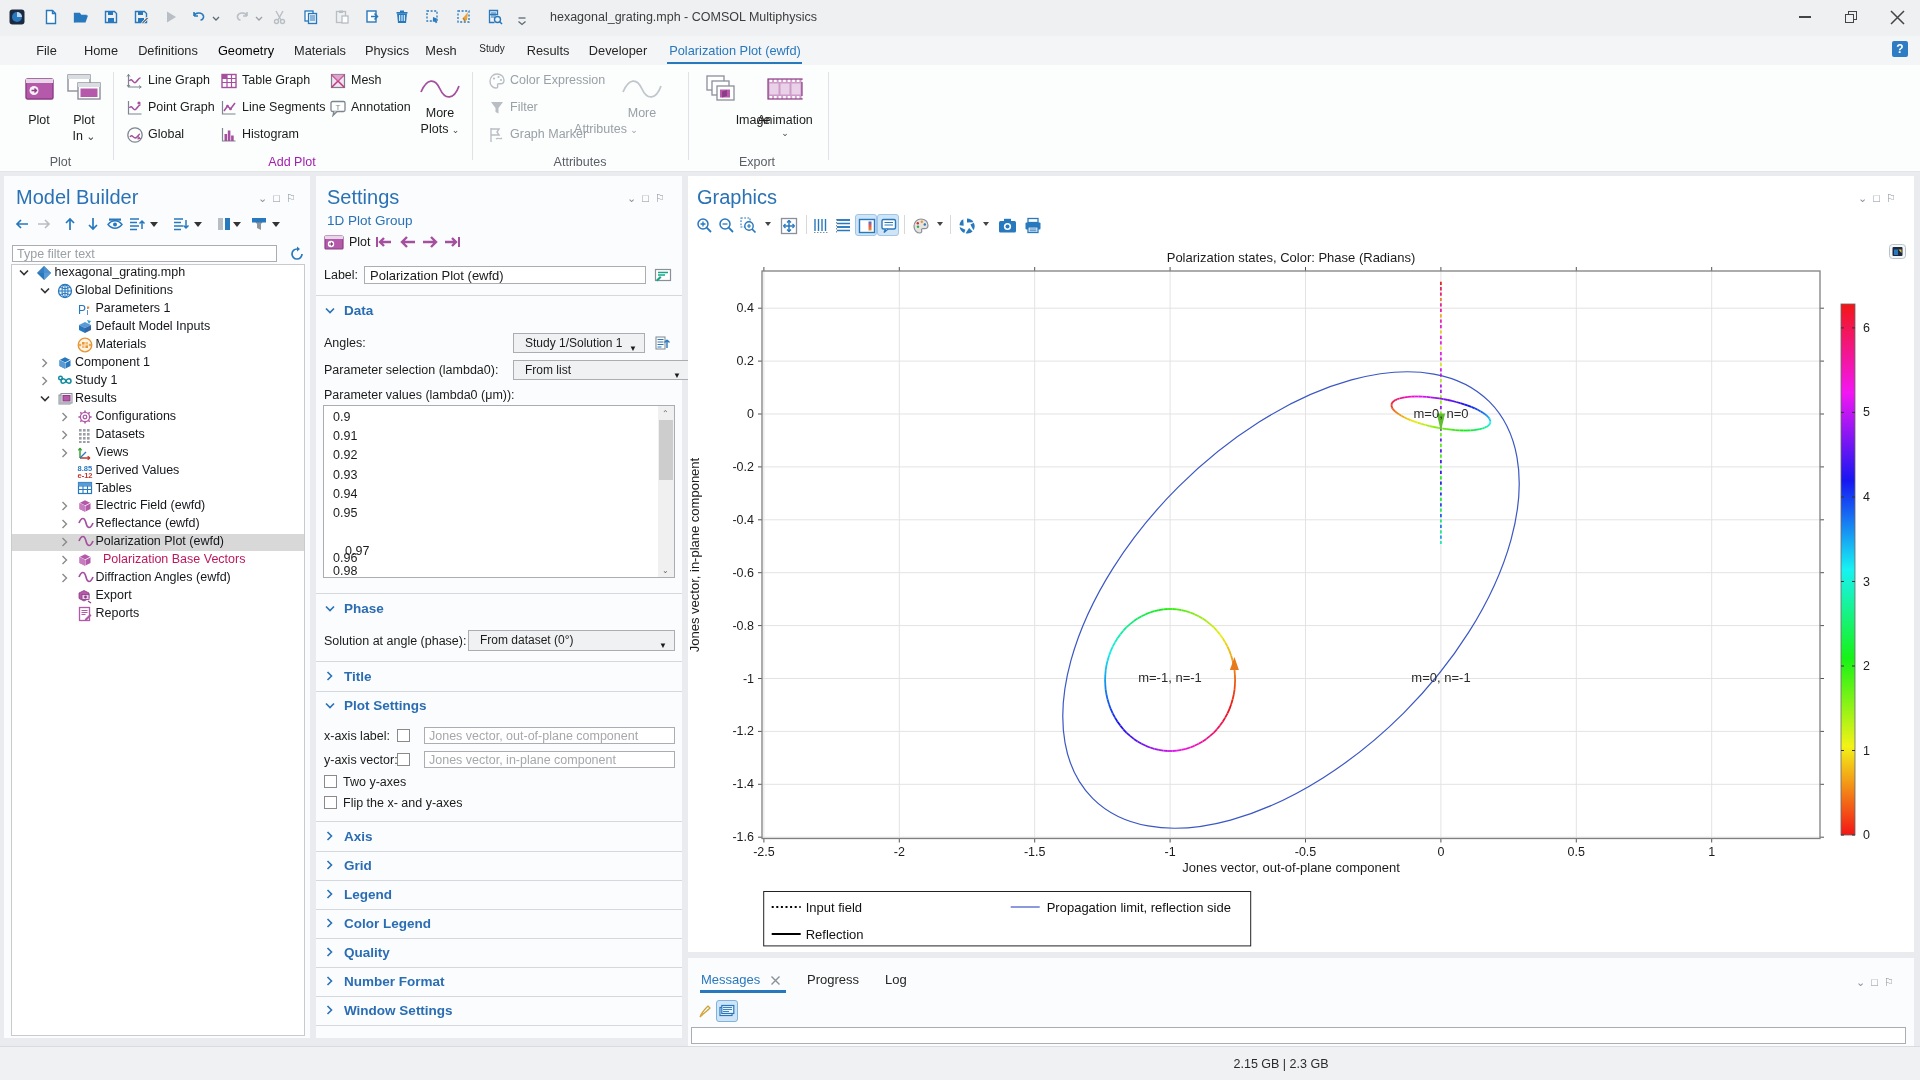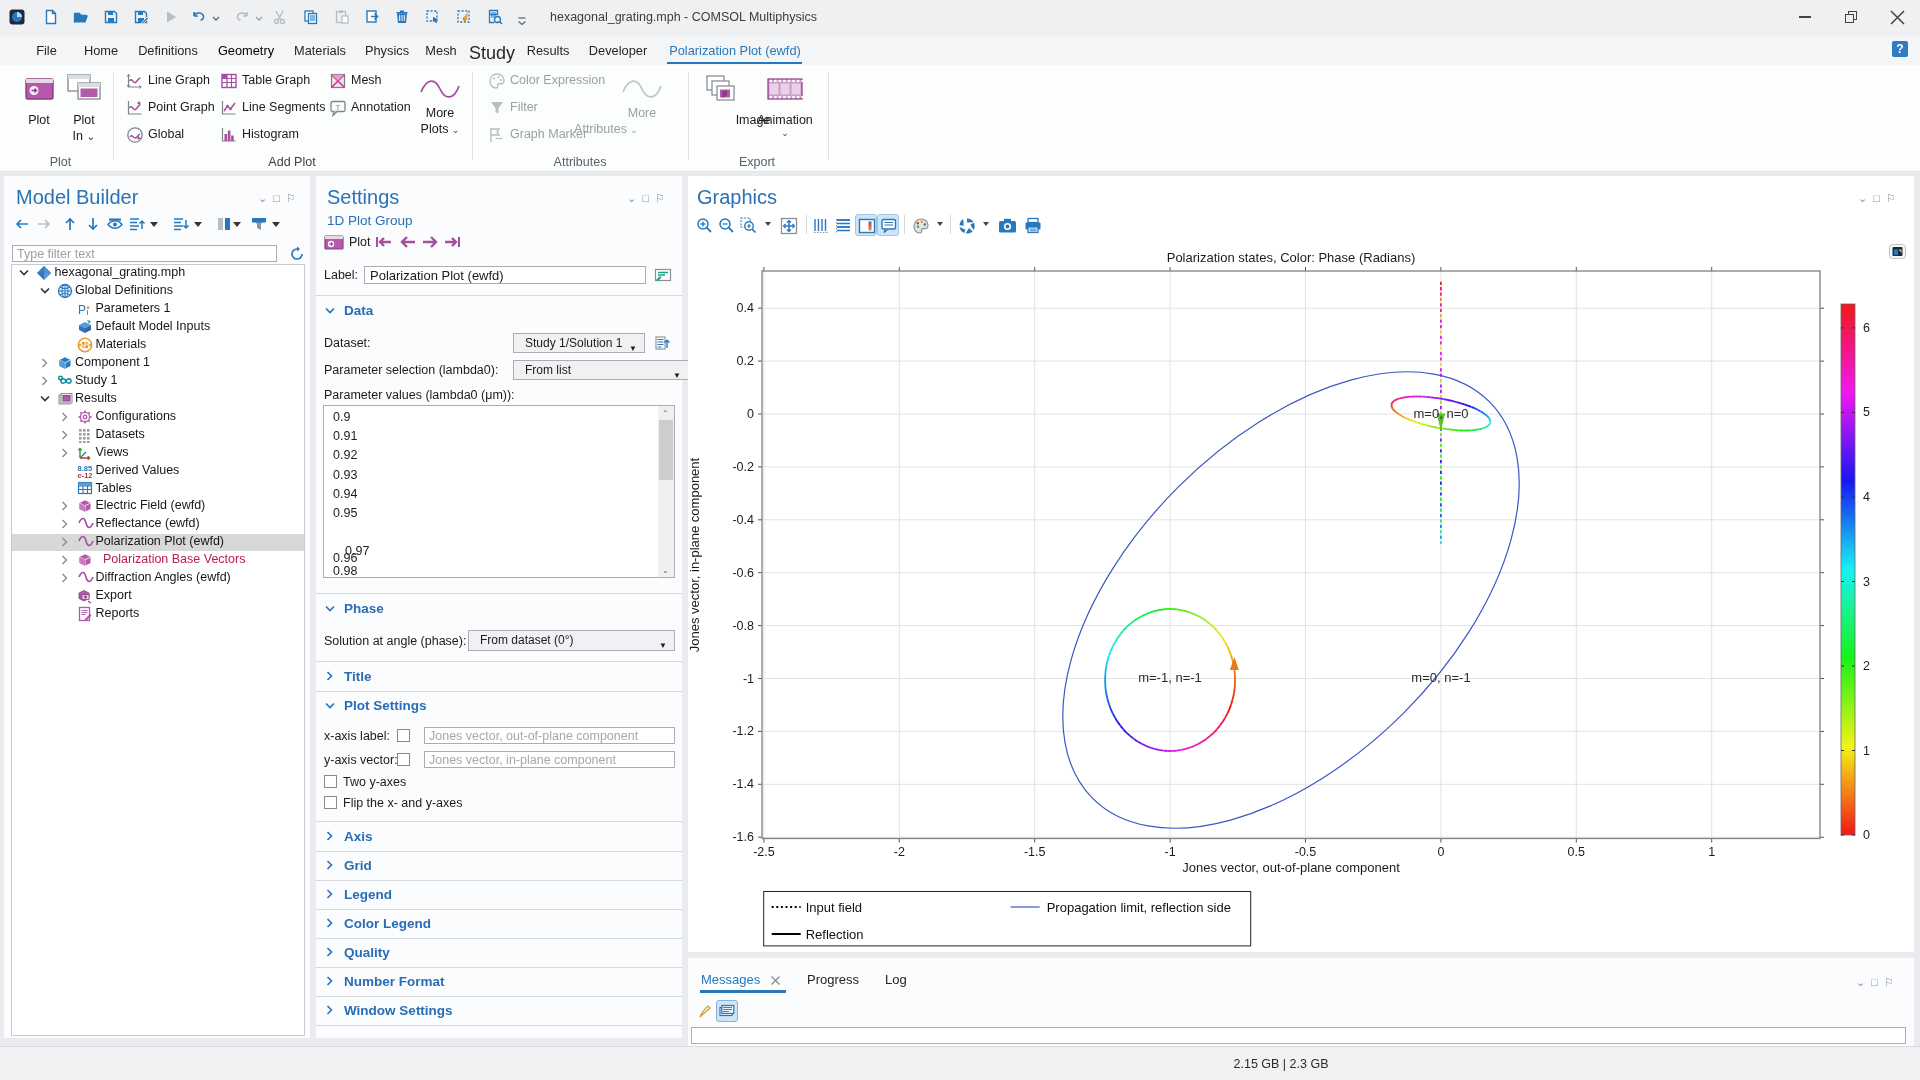--- a/index.html
+++ b/index.html
@@ -94,21 +94,21 @@
     <path d="M1 1l13 13M14 1L1 14" stroke="#444" stroke-width="1.5"></path>
   </svg>
 <div class="abs" style="left:0;top:36px;width:1920px;height:29px;background:#f4f5f7"></div>
 <div class="lbl" style="left:46.5px;top:43px;transform:translateX(-50%);font-size:12.8px;color:#262626">File</div>
 <div class="lbl" style="left:101px;top:43px;transform:translateX(-50%);font-size:12.8px;color:#262626">Home</div>
 <div class="lbl" style="left:168px;top:43px;transform:translateX(-50%);font-size:12.8px;color:#262626">Definitions</div>
 <div class="lbl" style="left:246px;top:43px;transform:translateX(-50%);font-size:12.8px;color:#000000">Geometry</div>
 <div class="lbl" style="left:320px;top:43px;transform:translateX(-50%);font-size:12.8px;color:#262626">Materials</div>
 <div class="lbl" style="left:387px;top:43px;transform:translateX(-50%);font-size:12.8px;color:#262626">Physics</div>
 <div class="lbl" style="left:441px;top:43px;transform:translateX(-50%);font-size:12.8px;color:#262626">Mesh</div>
-<div class="lbl" style="left:492px;top:43px;transform:translateX(-50%);font-size:18px;color:#262626">Study</div>
+<div class="lbl" style="left:492px;top:43px;transform:translateX(-50%);font-size:10px;color:#262626">Study</div>
 <div class="lbl" style="left:548px;top:43px;transform:translateX(-50%);font-size:12.8px;color:#262626">Results</div>
 <div class="lbl" style="left:618px;top:43px;transform:translateX(-50%);font-size:12.8px;color:#262626">Developer</div>
 <div class="lbl" style="left:735px;top:43px;transform:translateX(-50%);font-size:12.8px;color:#2878be">Polarization Plot (ewfd)</div>
 <div class="abs" style="left:667px;top:62px;width:135px;height:2px;background:#2878be"></div>
 <div class="abs" style="left:1892px;top:41px;width:16px;height:16px;background:#2e7cc3;border-radius:2px;color:#fff;font-size:12px;font-weight:bold;text-align:center;line-height:16px">?</div>
 <div class="abs" style="left:0;top:65px;width:1920px;height:107px;background:#fcfdfd;border-bottom:1px solid #e2e4e6"></div>
 <div style="position:absolute;left:25px;top:76px;"><svg width="30" height="26" viewBox="0 0 30 26" style="">
       <rect x="1" y="3" width="27" height="20" rx="1.5" fill="#b55aab" stroke="#8c3d85" stroke-width="1.4"></rect>
       <rect x="1" y="3" width="27" height="4" fill="#e8d7e8"></rect>
       <circle cx="9" cy="14.5" r="4.5" fill="#fff" opacity="0.9"></circle>
@@ -231,21 +231,21 @@
       <rect x="27.25" y="4.8" width="2.6" height="2.2" fill="#fff"></rect>
       <rect x="27.25" y="21" width="2.6" height="2.2" fill="#fff"></rect>
       <rect x="31.799999999999997" y="4.8" width="2.6" height="2.2" fill="#fff"></rect>
       <rect x="31.799999999999997" y="21" width="2.6" height="2.2" fill="#fff"></rect>
       <rect x="36.349999999999994" y="4.8" width="2.6" height="2.2" fill="#fff"></rect>
       <rect x="36.349999999999994" y="21" width="2.6" height="2.2" fill="#fff"></rect>
     </svg></div>
 <div class="lbl" style="left:785px;top:113px;transform:translateX(-50%)">Animation</div>
 <div class="lbl" style="left:785px;top:128px;transform:translateX(-50%);font-size:9px;color:#444">⌄</div>
 <div class="lbl" style="left:60.5px;top:155px;transform:translateX(-50%);font-size:12.5px;color:#5a5f66">Plot</div>
-<div class="lbl" style="left:292px;top:155px;transform:translateX(-50%);font-size:12.5px;color:#404040">Add Plot</div>
+<div class="lbl" style="left:292px;top:155px;transform:translateX(-50%);font-size:12.5px;color:#a21caf">Add Plot</div>
 <div class="lbl" style="left:580px;top:155px;transform:translateX(-50%);font-size:12.5px;color:#5a5f66">Attributes</div>
 <div class="lbl" style="left:757px;top:155px;transform:translateX(-50%);font-size:12.5px;color:#5a5f66">Export</div>
 <div class="panel" style="left:4px;top:176px;width:306px;height:862px"></div>
 <div class="ptitle" style="left:16px;top:186px">Model Builder</div>
 <div class="abs" style="left:258px;top:192px;color:#8a9099;font-size:11px">⌄&nbsp;&nbsp;□&nbsp;&nbsp;⚐</div>
 <div style="position:absolute;left:14px;top:216px;"><svg width="16" height="16" viewBox="0 0 16 16" style="">
       <path d="M14 8H3M7 4 3 8l4 4" stroke="#2878be" stroke-width="1.7" fill="none"></path>
     </svg></div>
 <div style="position:absolute;left:36px;top:216px;"><svg width="16" height="16" viewBox="0 0 16 16" style="">
       <path d="M2 8h11M9 4l4 4-4 4" stroke="#b9bec4" stroke-width="1.7" fill="none"></path>
@@ -505,21 +505,21 @@
 <div style="position:absolute;left:654px;top:267px;"><svg width="18" height="16" viewBox="0 0 18 16" style="">
       <rect x="1.5" y="2.5" width="15" height="11" fill="#fff" stroke="#8a9099" stroke-width="1.2"></rect>
       <path d="M4 5.5h10M4 8h7" stroke="#17a589" stroke-width="1.4"></path>
       <path d="M2 13l4-4 1.5 1.5-4 4z" fill="#17a589"></path>
     </svg></div>
 <div class="sep" style="left:316px;top:295px;width:366px"></div>
 <svg class="abs" style="left:325px;top:307px" width="10" height="8">
     <path d="M1 1.5l4 4 4-4" stroke="#2a72b5" stroke-width="1.6" fill="none"></path>
   </svg>
 <div class="sect" style="left:344px;top:303px">Data</div>
-<div class="lbl" style="left:324px;top:336px">Dataset:</div>
+<div class="lbl" style="left:324px;top:336px">Angles:</div>
 <div class="dd" style="left:513px;top:333px;width:132px;height:20px">Study 1/Solution 1<span style="position:absolute;right:7px;font-size:8px;top:6px">▼</span></div>
 <div style="position:absolute;left:654px;top:335px;"><svg width="18" height="16" viewBox="0 0 18 16" style="">
       <rect x="2" y="2" width="9" height="12" fill="#fff" stroke="#8a9099" stroke-width="1.1"></rect>
       <path d="M3.5 4.5h6M3.5 7h6M3.5 9.5h6M3.5 12h4" stroke="#2878be" stroke-width="1.1"></path>
       <path d="M13 5v8M13 5l-2.5 2.5M13 5l2.5 2.5" stroke="#2878be" stroke-width="1.4" fill="none"></path>
     </svg></div>
 <div class="lbl" style="left:324px;top:363px">Parameter selection (lambda0):</div>
 <div class="dd" style="left:513px;top:360px;width:176px;height:20px">From list<span style="position:absolute;right:7px;font-size:8px;top:6px">▼</span></div>
 <div class="lbl" style="left:324px;top:388px">Parameter values (lambda0 (μm)):</div>
 <div class="inp" style="left:323px;top:405px;width:352px;height:173px"></div>

